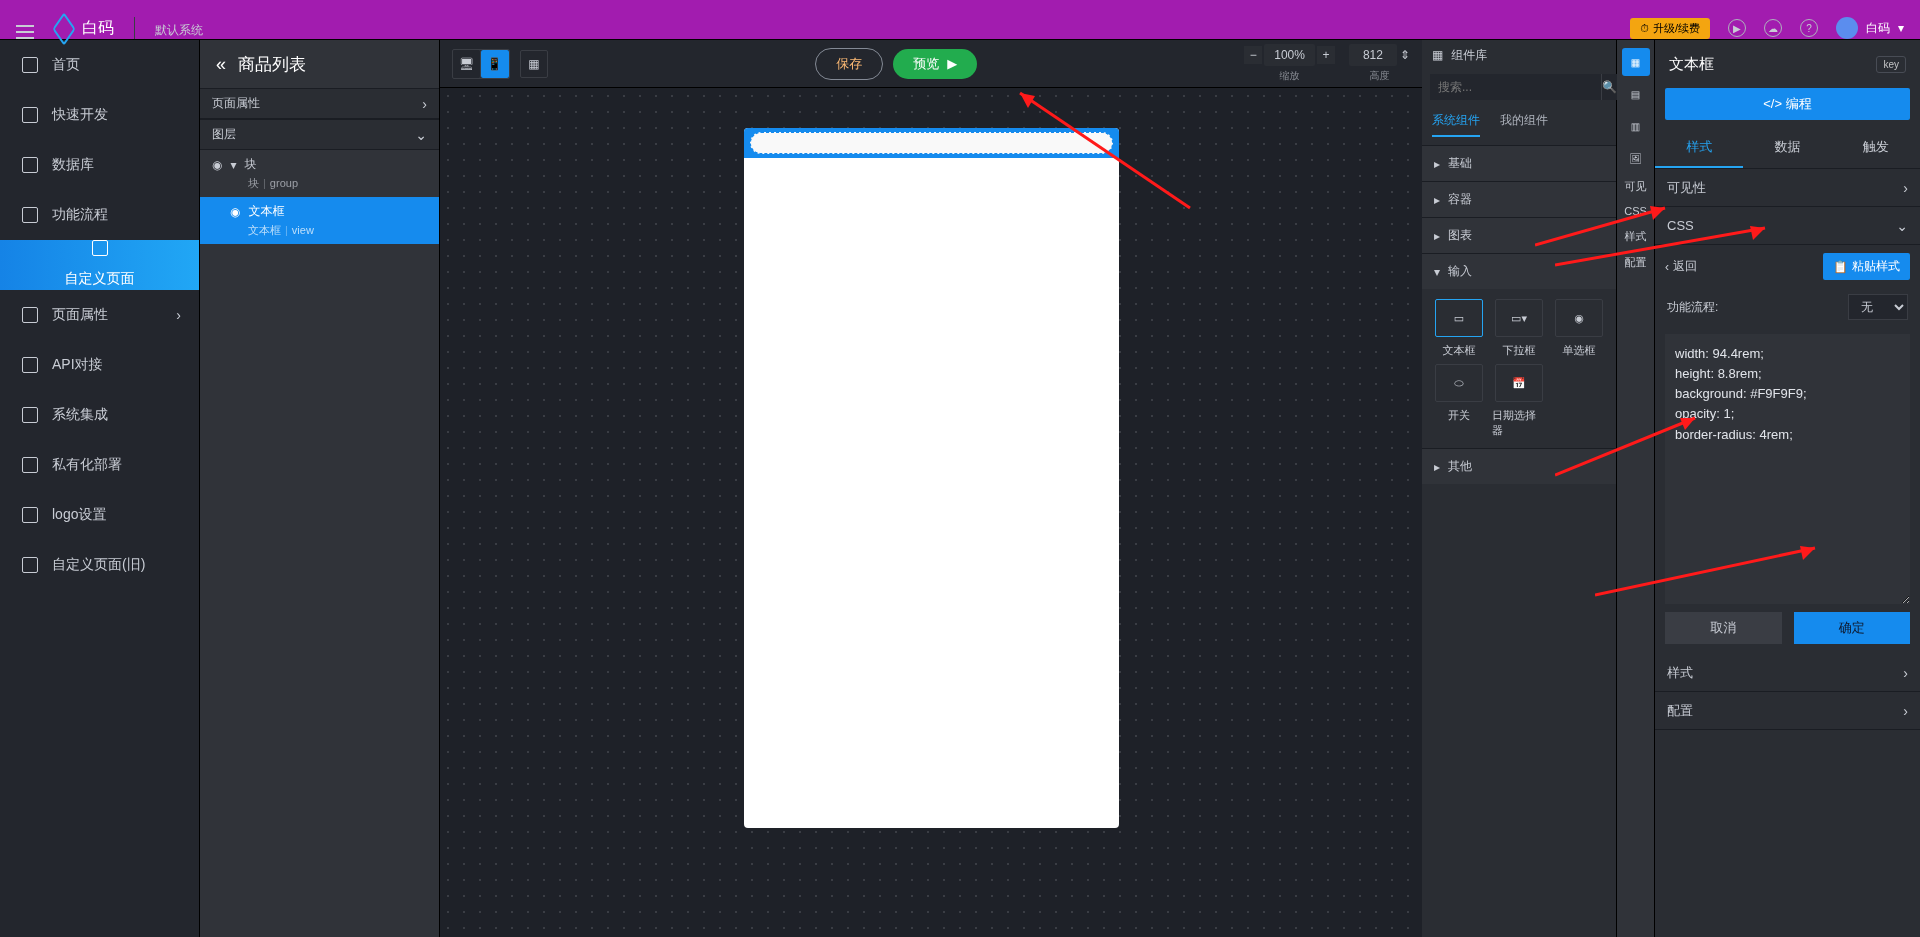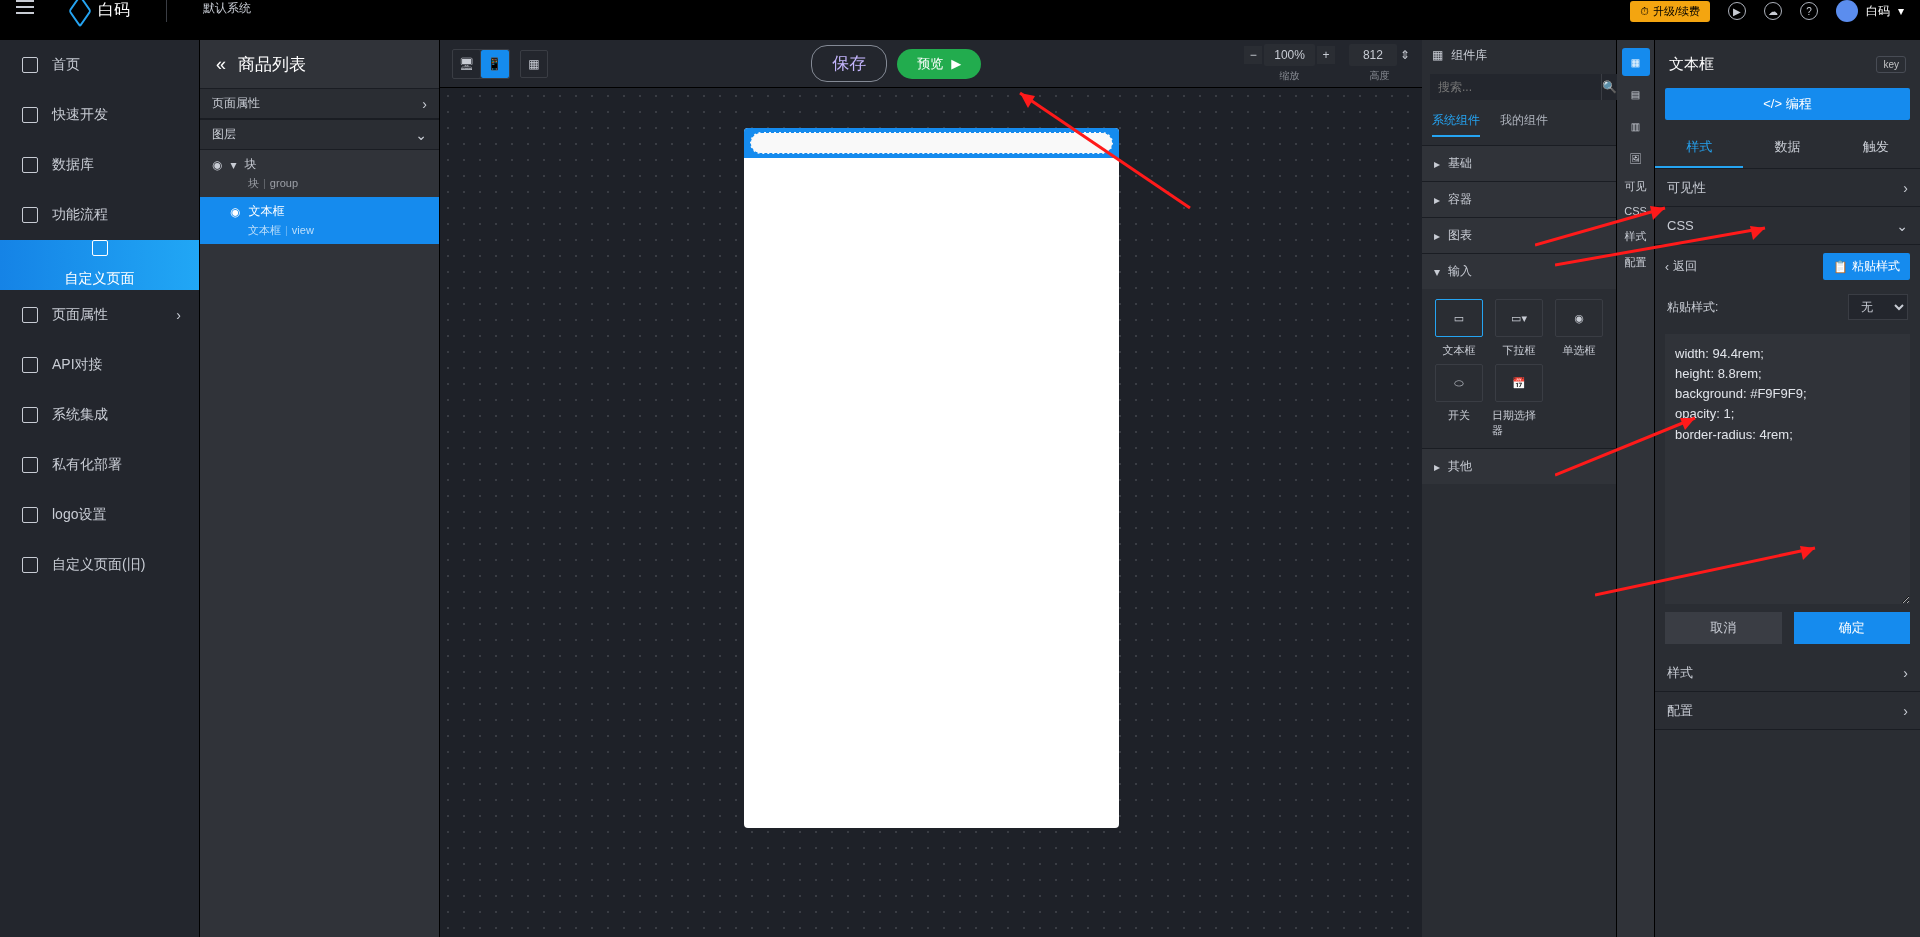--- a/index.html
+++ b/index.html
@@ -1,17 +1,17 @@
 <!DOCTYPE html>
 <html><head>
 <meta charset="utf-8">
 <style>
   * { box-sizing: border-box; margin: 0; padding: 0; font-family: "Microsoft YaHei", Arial, sans-serif; }
   body { background: #1a1d23; color: #c8ccd4; font-size: 12px; width: 1920px; height: 937px; overflow: hidden; }
-  .topbar { height: 40px; background: #000000; display: flex; align-items: flex-start; padding: 0 16px; border-bottom: 1px solid #000; gap: 16px; }
+  .topbar { height: 40px; background: #a21caf; display: flex; align-items: flex-end; padding: 0 16px; border-bottom: 1px solid #000; }
   .logo { display: flex; align-items: center; gap: 8px; font-size: 16px; color: #fff; font-weight: 500; }
   .logo-icon { width: 20px; height: 20px; border: 2px solid #25a4f2; border-radius: 3px; transform: rotate(45deg) skew(10deg,10deg); }
   .menu-icon { width: 18px; height: 14px; display: flex; flex-direction: column; justify-content: space-between; margin-right: 20px; cursor: pointer; }
   .menu-icon span { height: 2px; background: #c8ccd4; }
   .sep { width: 1px; height: 22px; background: #3a3d44; margin: 0 20px; }
   .top-spacer { flex: 1; }
   .top-right { display: flex; align-items: center; gap: 18px; }
   .upgrade { background: #f4a510; color: #000; padding: 3px 10px; border-radius: 3px; font-size: 11px; display: flex; align-items: center; gap: 4px; }
   .ticon { width: 18px; height: 18px; border: 1.5px solid #aeb3bd; border-radius: 50%; display: inline-flex; align-items: center; justify-content: center; font-size: 10px; cursor: pointer; }
   .avatar { width: 22px; height: 22px; border-radius: 50%; background: #5b8dee; }
@@ -36,21 +36,21 @@
   .tree-head { display: flex; align-items: center; gap: 8px; }
   .tree-sub { font-size: 11px; opacity: .7; padding-left: 36px; }
   .tree-sub .pipe { opacity: .5; margin: 0 4px; }
 
   
   .center { flex: 1; display: flex; flex-direction: column; background: #1e2128; }
   .centerbar { height: 48px; background: #23262d; display: flex; align-items: center; padding: 0 12px; gap: 10px; border-bottom: 1px solid #000; }
   .device-btn { width: 28px; height: 28px; border: 1px solid #3a3d44; display: flex; align-items: center; justify-content: center; border-radius: 2px; cursor: pointer; }
   .device-btn.act { background: #158bee; border-color: #158bee; color: #fff; }
   .cspacer { flex: 1; }
-  .save-btn { padding: 6px 20px; border: 1.5px solid #848a95; border-radius: 16px; color: #c4b5fd; cursor: pointer; font-size: 17px; }
+  .save-btn { padding: 6px 20px; border: 1.5px solid #848a95; border-radius: 16px; color: #fdba74; cursor: pointer; font-size: 13px; }
   .preview-btn { padding: 6px 20px; background: #22ac4e; border-radius: 16px; color: #fff; display: flex; align-items: center; gap: 8px; cursor: pointer; font-size: 13px; }
   .zoom { display: flex; align-items: center; gap: 4px; text-align: center; }
   .zoom .box { background: #2a2d33; padding: 4px 10px; border-radius: 2px; min-width: 48px; display: flex; flex-direction: column; align-items: center; }
   .zoom .btn { width: 18px; height: 18px; background: #2a2d33; display: flex; align-items: center; justify-content: center; cursor: pointer; }
   .zoom .lbl { font-size: 10px; opacity: .6; margin-top: 3px; }
 
   .canvas-wrap { flex: 1; position: relative; background-image: radial-gradient(#3a3d44 1px, transparent 1px); background-size: 16px 16px; display: flex; justify-content: center; padding-top: 40px; overflow: auto; }
   .phone { width: 375px; height: 700px; background: #fff; border-radius: 4px; position: relative; }
   .phone .sel-frame { position: absolute; top: 0; left: 0; right: 0; height: 30px; background: #158bee; border-radius: 4px 4px 0 0; }
   .phone .textbox { position: absolute; top: 4px; left: 6px; right: 6px; height: 22px; background: #f9f9f9; border-radius: 11px; border: 1px dashed #158bee; }
@@ -87,21 +87,21 @@
   .acc-row { height: 38px; display: flex; align-items: center; justify-content: space-between; padding: 0 12px; border-bottom: 1px solid #1a1d23; cursor: pointer; font-size: 13px; }
   .css-bar { display: flex; align-items: center; padding: 8px 10px; gap: 10px; }
   .back { display: flex; align-items: center; gap: 4px; cursor: pointer; }
   .paste-btn { margin-left: auto; background: #158bee; color: #fff; padding: 5px 10px; font-size: 12px; border-radius: 2px; cursor: pointer; display: flex; align-items: center; gap: 4px; }
   .unit-row { display: flex; align-items: center; padding: 6px 12px; justify-content: space-between; font-size: 12px; }
   .unit-row select { background: #23262d; border: 1px solid #3a3d44; color: #c8ccd4; padding: 4px 18px 4px 8px; font-size: 12px; }
   .css-text { margin: 8px 10px; background: #303339; border: none; color: #e1e4ea; padding: 10px; font-size: 13px; line-height: 1.55; height: 270px; width: calc(100% - 20px); resize: vertical; font-family: inherit; outline: none; }
   .btn-row { display: flex; gap: 12px; padding: 0 10px 10px; }
   .btn-row .b { flex: 1; height: 32px; display: flex; align-items: center; justify-content: center; cursor: pointer; font-size: 13px; }
   .btn-row .cancel { background: #3a3d44; }
-  .btn-row .ok { background: #158bee; color: #ffffff; }
+  .btn-row .ok { background: #158bee; color: #0f172a; }
 
   .arrow { position: absolute; pointer-events: none; z-index: 50; }
   .arrow line { stroke: #ff1a1a; stroke-width: 3; }
   .arrow polygon { fill: #ff1a1a; }
   .chev-r::after { content: "›"; font-size: 14px; }
   .chev-d::after { content: "⌄"; font-size: 14px; }
 </style>
 </head>
 <body>
 
@@ -346,21 +346,21 @@
         <span class="chev-d"></span>
       </div>
     <div class="css-bar">
       <span class="back">
           <span>‹</span>
           <span>返回</span>
         </span>
       <span class="paste-btn">📋 <span>粘贴样式</span></span>
     </div>
     <div class="unit-row">
-      <span>粘贴样式:</span>
+      <span>功能流程:</span>
       <select><option>无</option></select>
     </div>
     <textarea class="css-text" style="">width: 94.4rem;
 height: 8.8rem;
 background: #F9F9F9;
 opacity: 1;
 border-radius: 4rem;</textarea>
     <div class="btn-row">
       <div class="b cancel">取消</div>
       <div class="b ok">确定</div>

